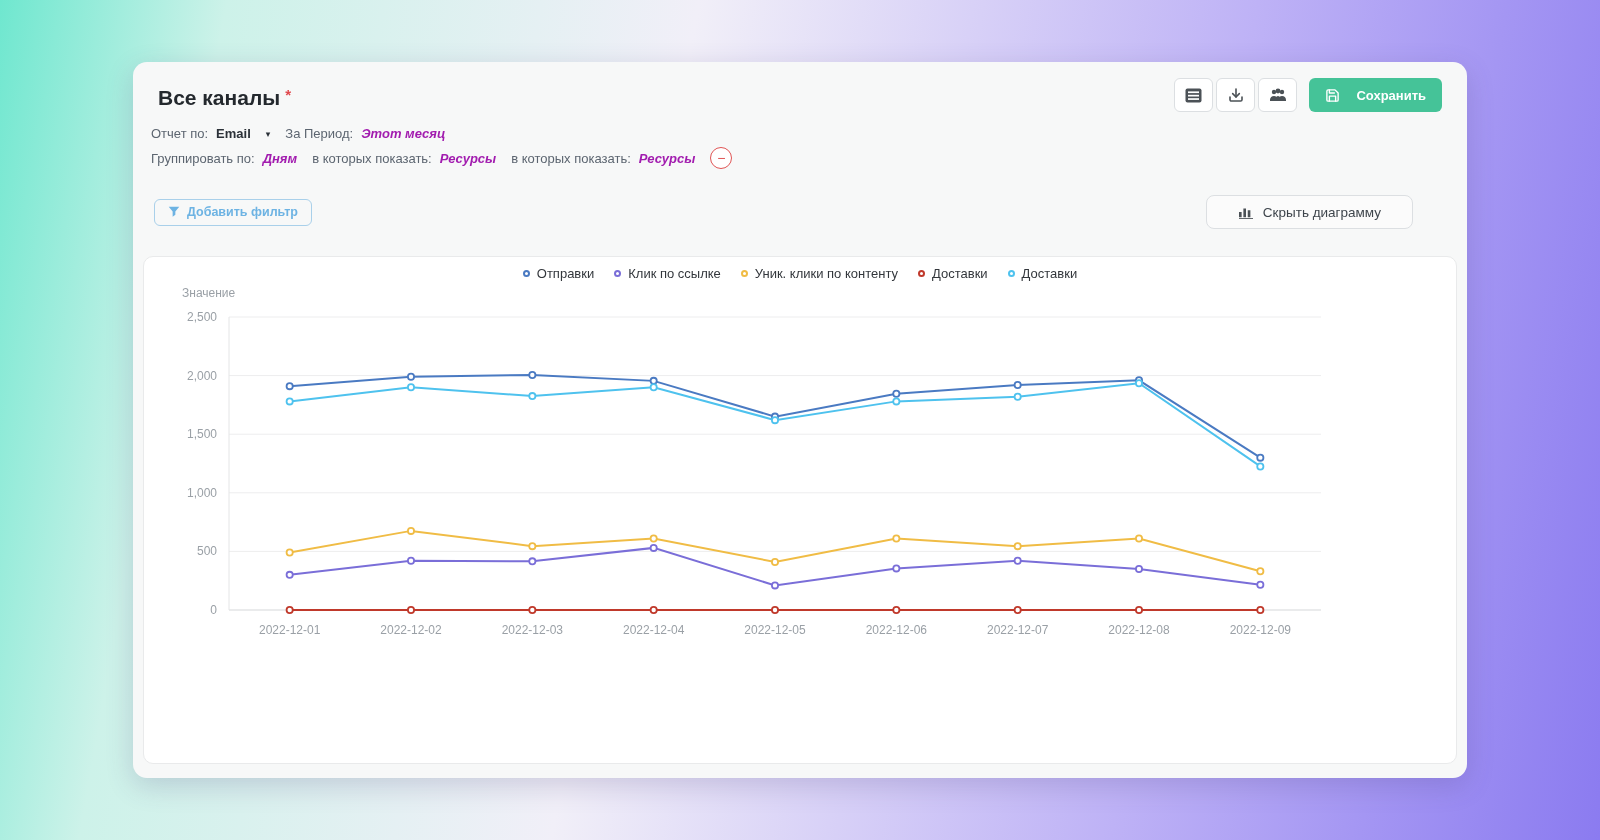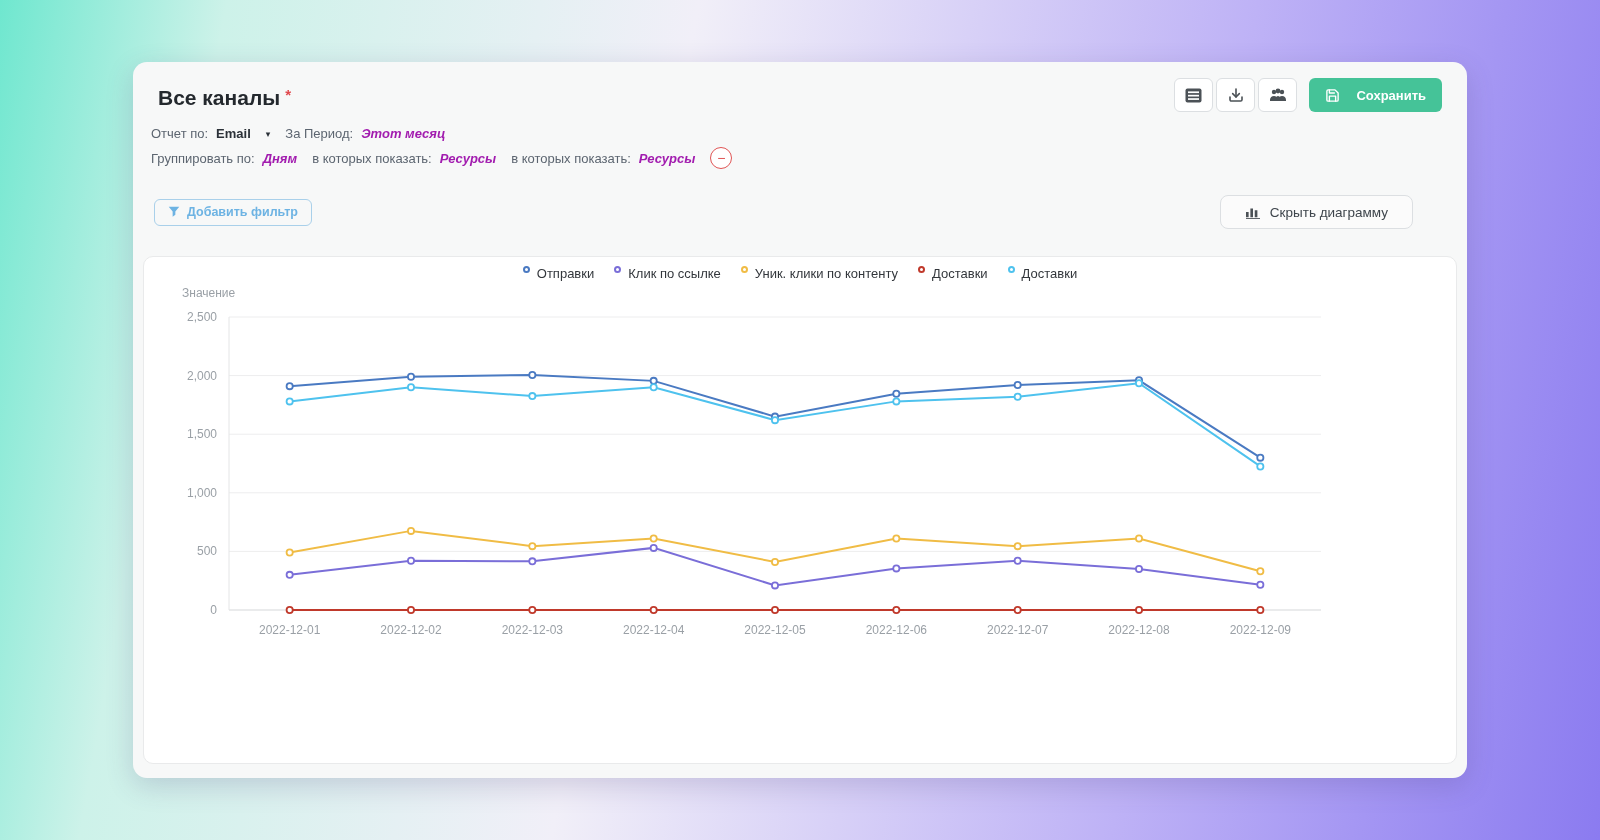--- a/index.html
+++ b/index.html
@@ -39,29 +39,29 @@
   .minus-btn {
     width:22px; height:22px; border-radius:50%; background:#fff; border:1.5px solid #e05555;
     color:#e05555; font-size:14px; line-height:1; display:flex; align-items:center; justify-content:center; cursor:pointer;
   }
   .toolbar-row { display:flex; justify-content:space-between; align-items:center; padding:0 54px 0 21px; margin-top:26px; }
   .add-filter {
     height:27px; padding:0 13px; background:transparent; border:1px solid #a9d0ea; border-radius:6px;
     color:#6db3e3; font-family:inherit; font-size:12.5px; font-weight:bold; display:flex; align-items:center; gap:7px; cursor:pointer;justify-content:center;
   }
   .hide-chart {
-    height:34px; padding:0 24px; background:#fbfbfb; border:1px solid #dcdfe2; border-radius:8px;
+    height:34px; padding:0 31px; background:#fbfbfb; border:1px solid #dcdfe2; border-radius:8px;
     color:#3e454c; font-family:inherit; font-size:13.5px; display:flex; align-items:center; gap:9px; cursor:pointer;
   }
   .chart-card {
     margin:27px 10px 0 10px; height:508px; background:#fff; border:1px solid #e9eaeb; border-radius:10px;
   }
   .chart-card h2 { margin:0; padding:25px 0 0 22px; font-size:15px; font-weight:bold; color:#24292e; }
   .legend { display:flex; justify-content:center; gap:20px; margin-top:9px; }
-  .legend-item { display:flex; gap:7px; font-size:13px; color:#33373c; cursor:pointer; }
+  .legend-item { display:flex; align-items:center; gap:7px; font-size:13px; color:#33373c; cursor:pointer; }
   .legend-marker { width:7px; height:7px; border-radius:50%; background:#fff; border:2.5px solid #888; display:inline-block; }
   .chart-svg { display:block; margin:2px 0 0 20px; }
   .chart-svg .tick { font-family:"Liberation Sans",sans-serif; font-size:12px; fill:#9aa0a6; }
   .chart-svg .axis-title { font-family:"Liberation Sans",sans-serif; font-size:12px; fill:#9aa0a6; }
   .chart-svg .grid { stroke:#ededee; stroke-width:1; }
   .chart-svg .grid-zero { stroke:#d5d7d9; }
   .chart-svg .axisline { stroke:#e4e5e6; stroke-width:1; }
 </style>
 </head>
 <body>

